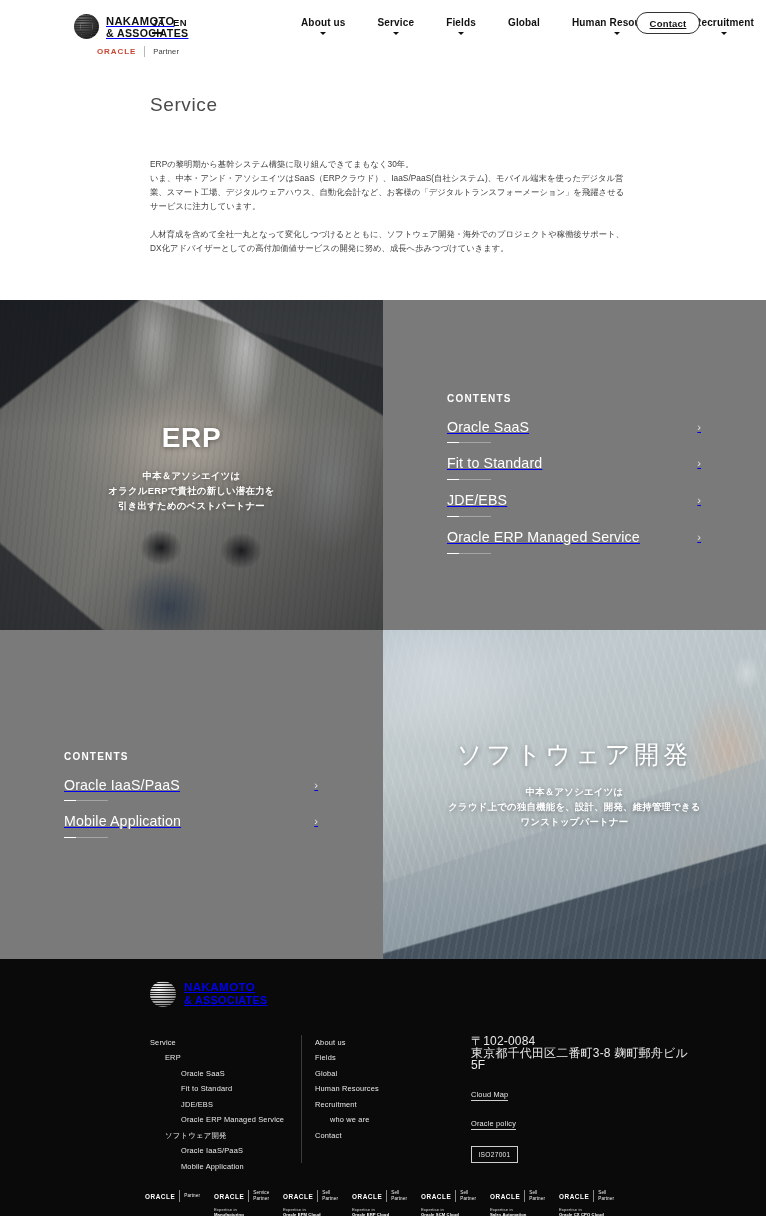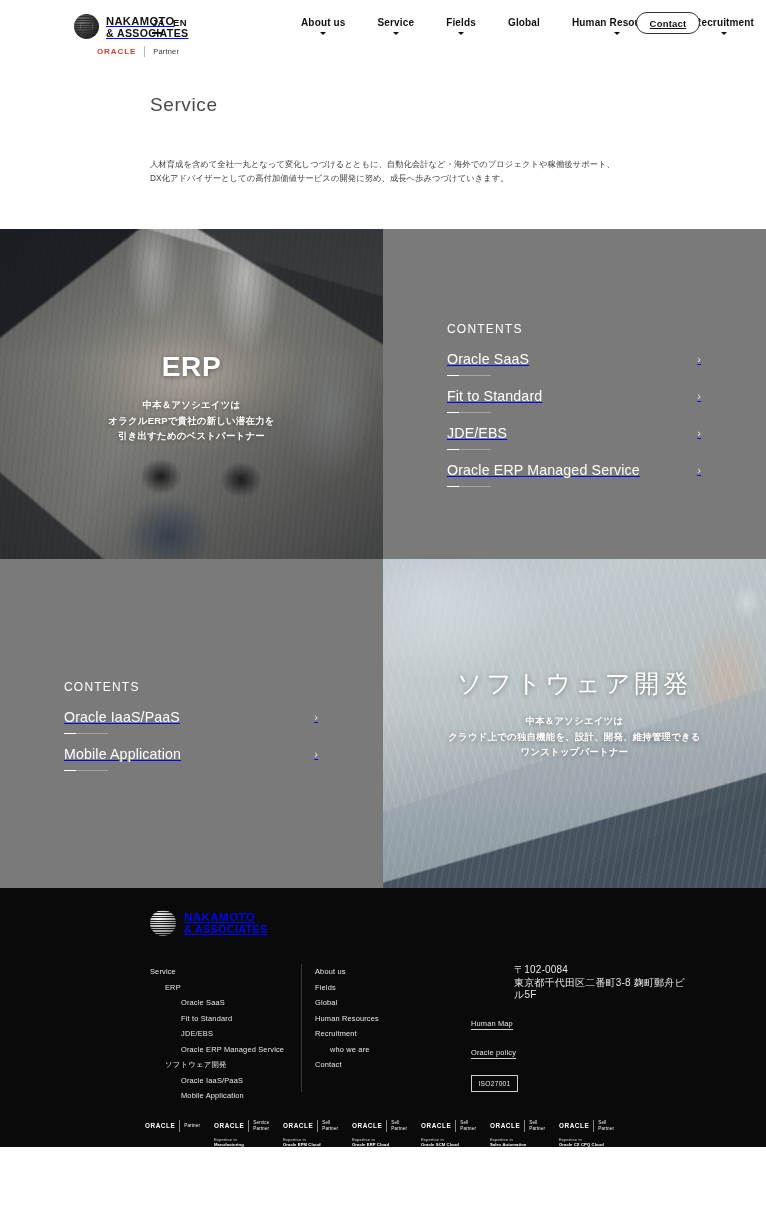--- a/index.html
+++ b/index.html
@@ -262,22 +262,22 @@
 
   
   .contents {
     background: #7a7a7a;
     height: 100%;
     position: relative;
   }
   .c-erp { padding: 93px 64px 0 64px; }
   .c-dev { padding: 121px 64px 0 64px; }
   .c-label {
-    font-size: 12px;
-    font-weight: 400;
+    font-size: 10px;
+    font-weight: 700;
     letter-spacing: 1.2px;
     color: #fff;
     margin-bottom: 16px;
   }
   .c-item {
     display: flex;
     align-items: center;
     justify-content: space-between;
     padding: 0 0 9px 0;
     position: relative;
@@ -349,26 +349,25 @@
     font-size: 7.4px;
     color: #e8e8e8;
     text-decoration: none;
     line-height: 15.5px;
     letter-spacing: .18px;
   }
   .f-l-0 { padding-left: 0; }
   .f-l-1 { padding-left: 15px; }
   .f-l-2 { padding-left: 31px; }
   .f-addr {
-    font-size: 10px;
+    font-size: 12px;
     color: #e8e8e8;
     line-height: 12.4px;
     letter-spacing: .18px;
     margin-bottom: 11px;
-    margin-left: 43px;
   }
   .f-ul {
     display: inline-block;
     font-size: 7.4px;
     color: #e8e8e8;
     text-decoration: none;
     border-bottom: 1px solid #cfcfcf;
     line-height: 11px;
     margin-bottom: 11px;
     letter-spacing: .18px;
@@ -464,21 +463,22 @@
       <span class="nl">Recruitment</span>
       <span class="caret"></span>
     </div>
   </nav>
 
   <a class="contact-btn" href="#">Contact</a>
 </div>
 
 <section class="intro">
   <h1 class="page-title">Service</h1>
-  <p>人材育成を含めて全社一丸となって変化しつづけるとともに、自動化会計など・海外でのプロジェクトや稼働後サポート、DX化アドバイザーとしての高付加価値サービスの開発に努め、成長へ歩みつづけていきます。</p>
+  <p>ERPの黎明期から基幹システム構築に取り組んできてまもなく30年。<br>いま、中本・アンド・アソシエイツはSaaS（ERPクラウド）、IaaS/PaaS(自社システム)、モバイル端末を使ったデジタル営業、スマート工場、デジタルウェアハウス、自動化会計など、お客様の「デジタルトランスフォーメーション」を飛躍させるサービスに注力しています。</p>
+  <p>人材育成を含めて全社一丸となって変化しつづけるとともに、ソフトウェア開発・海外でのプロジェクトや稼働後サポート、DX化アドバイザーとしての高付加価値サービスの開発に努め、成長へ歩みつづけていきます。</p>
 </section>
 
 <section class="svc-row">
   <div class="panel p-left h-erp">
     <div class="photo-erp"></div>
     <div class="overlay-text ov-erp">
       <div class="ov-title-en">ERP</div>
       <div class="ov-sub">中本＆アソシエイツは<br>オラクルERPで貴社の新しい潜在力を<br>引き出すためのベストパートナー</div>
     </div>
   </div>
@@ -563,21 +563,21 @@
       <a class="f-link f-l-0" href="#">Recruitment</a>
       <a class="f-link f-l-1" href="#">who we are</a>
       <a class="f-link f-l-0" href="#">Contact</a>
     </div>
 
     <div class="f-c3">
       <div class="f-addr">
         <div>〒102-0084</div>
         <div>東京都千代田区二番町3-8 麹町郵舟ビル5F</div>
       </div>
-      <a class="f-ul" href="#">Human Map</a><br>
+      <a class="f-ul" href="#">Cloud Map</a><br>
       <a class="f-ul" href="#">Oracle policy</a><br>
       <span class="iso-box">ISO27001</span>
     </div>
   </div>
 
   <div class="badges">
 
     <div class="badge">
       <div class="badge-top">
         <span class="b-oracle">ORACLE</span>

